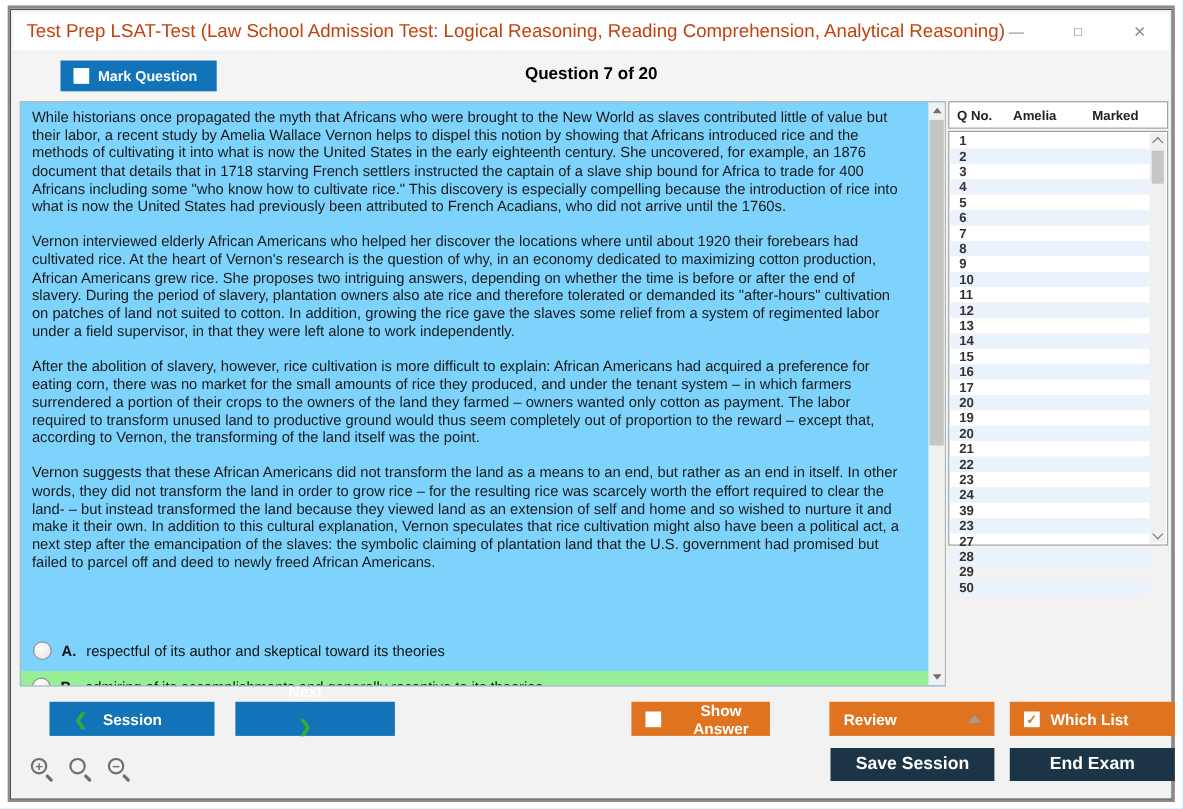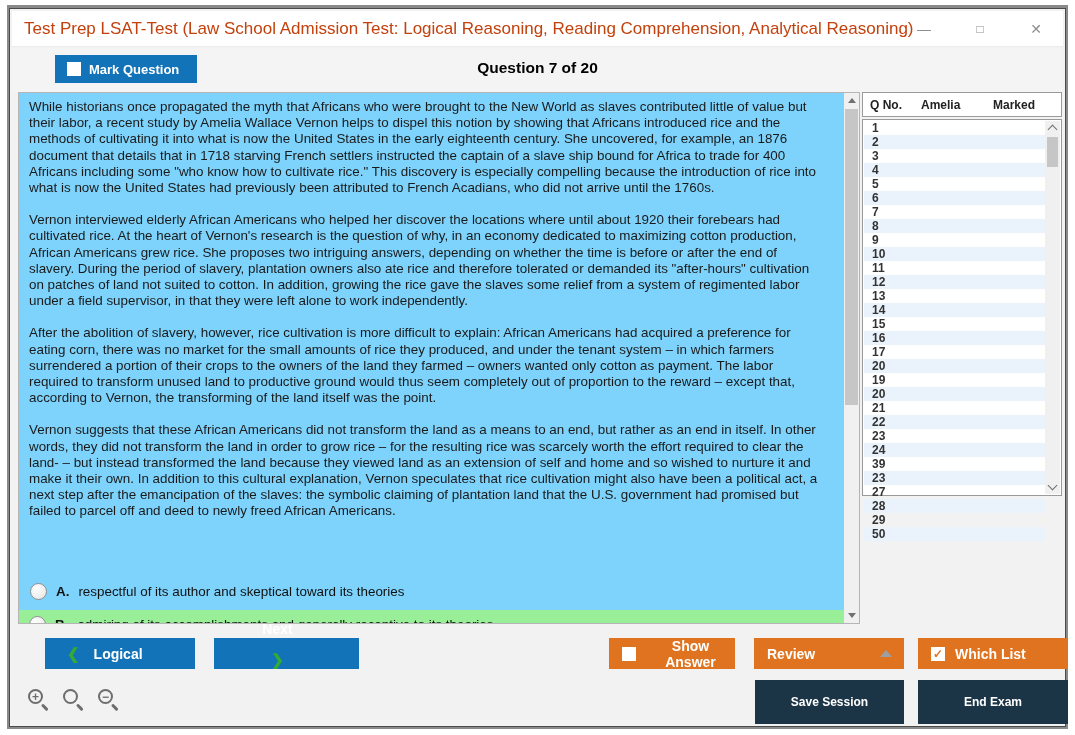--- a/index.html
+++ b/index.html
@@ -65,26 +65,26 @@
   .chev-down { bottom:5px; transform:rotate(225deg); }
   .sb-thumb { top:16px; height:30px; left:2px; width:11px; position:absolute; background:#c6c6c6; }
 
   
   .navbtn { position:absolute; height:31px; background:#1273b8; color:#fff; font-weight:bold; font-size:14px; display:flex; align-items:center; }
   .chevgreen { color:#35ab35; font-weight:bold; font-size:15px; }
   .btn-prev { left:11px; top:630px; width:150px; padding-left:22px; gap:14px; }
   .btn-next { left:180px; top:630px; width:145px; justify-content:flex-end; padding-right:18px; gap:14px;flex-direction:column; }
 
   .orangebtn { position:absolute; top:630px; height:31px; background:#e0731f; color:#fff; font-weight:bold; font-size:14px; display:flex; align-items:center; gap:10px; padding-left:13px; }
-  .btn-showanswer { left:575px; width:126px; }
+  .btn-showanswer { left:540px; width:126px; }
   .btn-review { left:720px; width:150px; }
   .btn-showlist { left:884px; width:150px; }
   .tri-up-gray { margin-left:auto; margin-right:12px; width:0; height:0; border-left:6px solid transparent; border-right:6px solid transparent; border-bottom:7px solid #9aa0a6; }
 
-  .darkbtn { position:absolute; top:672px; height:44px; background:#1b3547; color:#fff; font-weight:bold; font-size:12px; display:flex; align-items:center; justify-content:center; }
+  .darkbtn { position:absolute; top:672px; height:30px; background:#1b3547; color:#fff; font-weight:bold; font-size:16px; display:flex; align-items:center; justify-content:center; }
   .btn-save { left:721px; width:149px; }
   .btn-end { left:884px; width:150px; }
 
   
   .zoomtools { position:absolute; left:19px; top:681px; display:flex; gap:11px; }
   .mag { position:relative; width:24px; height:24px; cursor:pointer; }
   .mag .lens { position:absolute; left:0; top:0; width:15px; height:15px; border:2.5px solid #6e6e6e; border-radius:50%; display:flex; align-items:center; justify-content:center; font-size:12px; font-weight:bold; color:#6e6e6e; line-height:10px; }
   .mag .handle { position:absolute; left:14px; top:14px; width:8px; height:2.8px; background:#6e6e6e; transform:rotate(45deg); transform-origin:0 50%; border-radius:2px; }
 </style>
 </head>
@@ -301,21 +301,21 @@
       <div class="sb-scroll">
         <div class="chev chev-up"></div>
         <div class="sb-thumb"></div>
         <div class="chev chev-down"></div>
       </div>
     </div>
   </div>
 
   <button class="btn navbtn btn-prev">
     <span class="chevgreen">❮</span>
-    <span>Logical</span>
+    <span>Session</span>
   </button>
   <button class="btn navbtn btn-next">
     <span>Next</span>
     <span class="chevgreen">❯</span>
   </button>
 
   <button class="btn orangebtn btn-showanswer">
     <span class="cb"></span>
     <span>Show Answer</span>
   </button>

